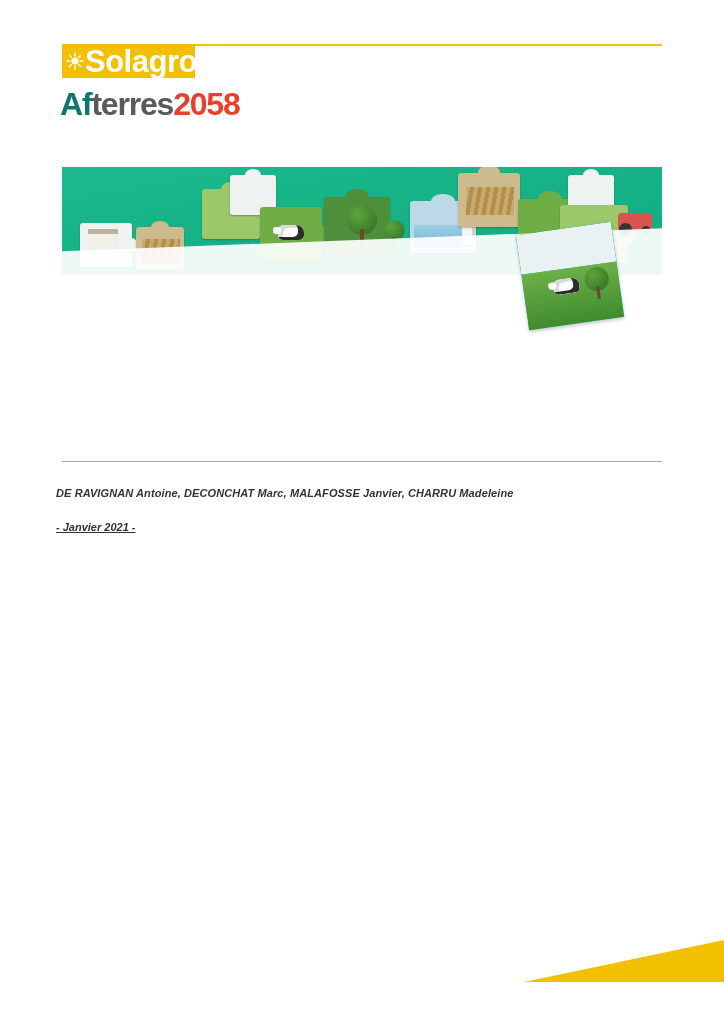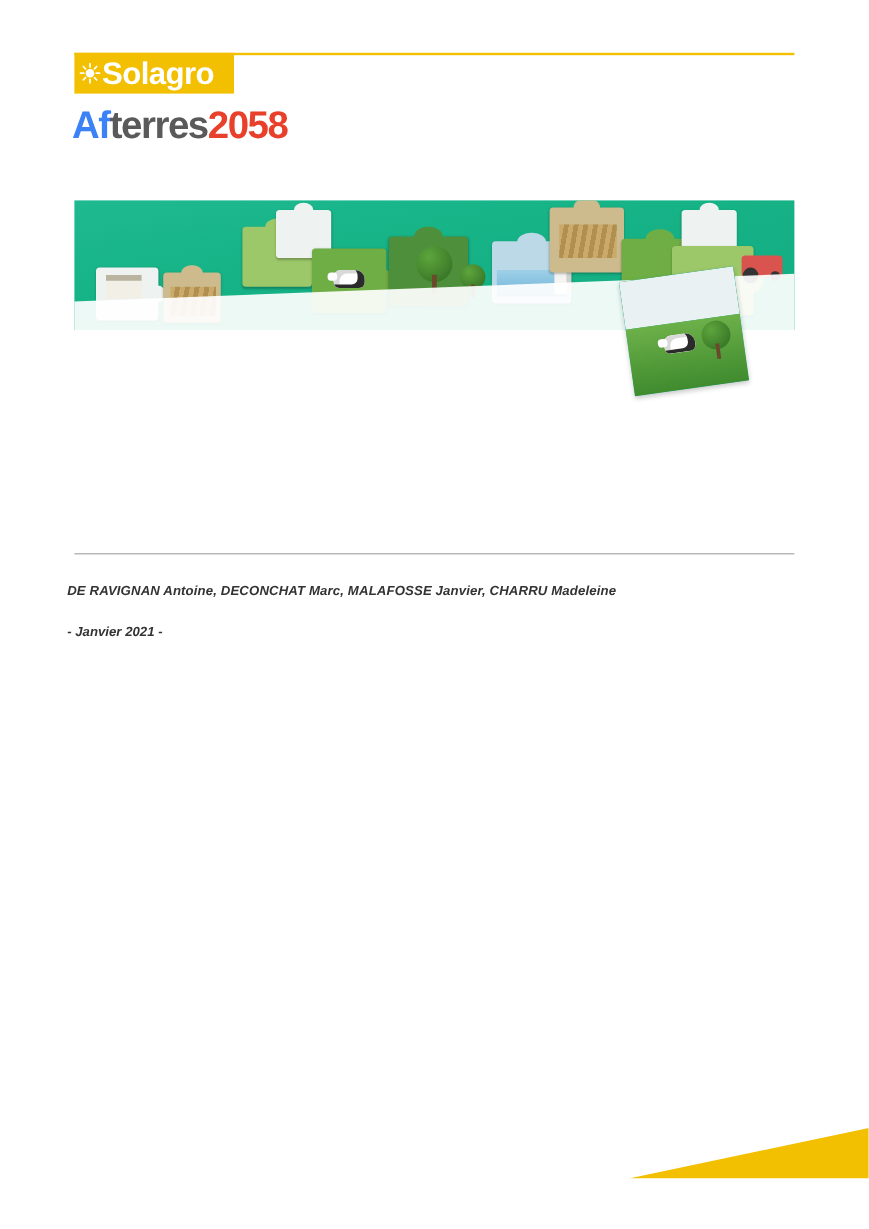--- a/index.html
+++ b/index.html
@@ -47,38 +47,38 @@
     width: 18px;
     height: 18px;
     position: relative;
     flex: 0 0 auto;
     margin-right: 1px;
   }
   .logo-sun svg { display: block; }
   .logo-solagro-text {
     font-family: "Liberation Sans", sans-serif;
     font-weight: bold;
-    font-size: 26px;
+    font-size: 31px;
     color: #ffffff;
     letter-spacing: -0.5px;
     line-height: 1;
   }
 
   .logo-afterres {
     position: absolute;
     left: 60px;
     top: 88px;
     font-family: "Liberation Sans", sans-serif;
     font-weight: bold;
     font-size: 32px;
     line-height: 1;
     letter-spacing: -1.2px;
     white-space: nowrap;
   }
-  .logo-afterres .af { color: #3b82f6; }
+  .logo-afterres .af { color: #0f766e; }
   .logo-afterres .terres { color: #5a5a5a; }
   .logo-afterres .num { color: #e8402a; }
 
   
   .banner {
     position: absolute;
     left: 62px;
     top: 167px;
     width: 600px;
     height: 108px;
@@ -269,20 +269,21 @@
   }
   .date {
     position: absolute;
     left: 56px;
     top: 521px;
     font-family: "Liberation Sans", sans-serif;
     font-style: italic;
     font-weight: bold;
     font-size: 11px;
     color: #333333;
+    text-decoration: underline;
   }
 
   
   .footer-wedge {
     position: absolute;
     right: 0;
     bottom: 42px;
     width: 200px;
     height: 42px;
   }

